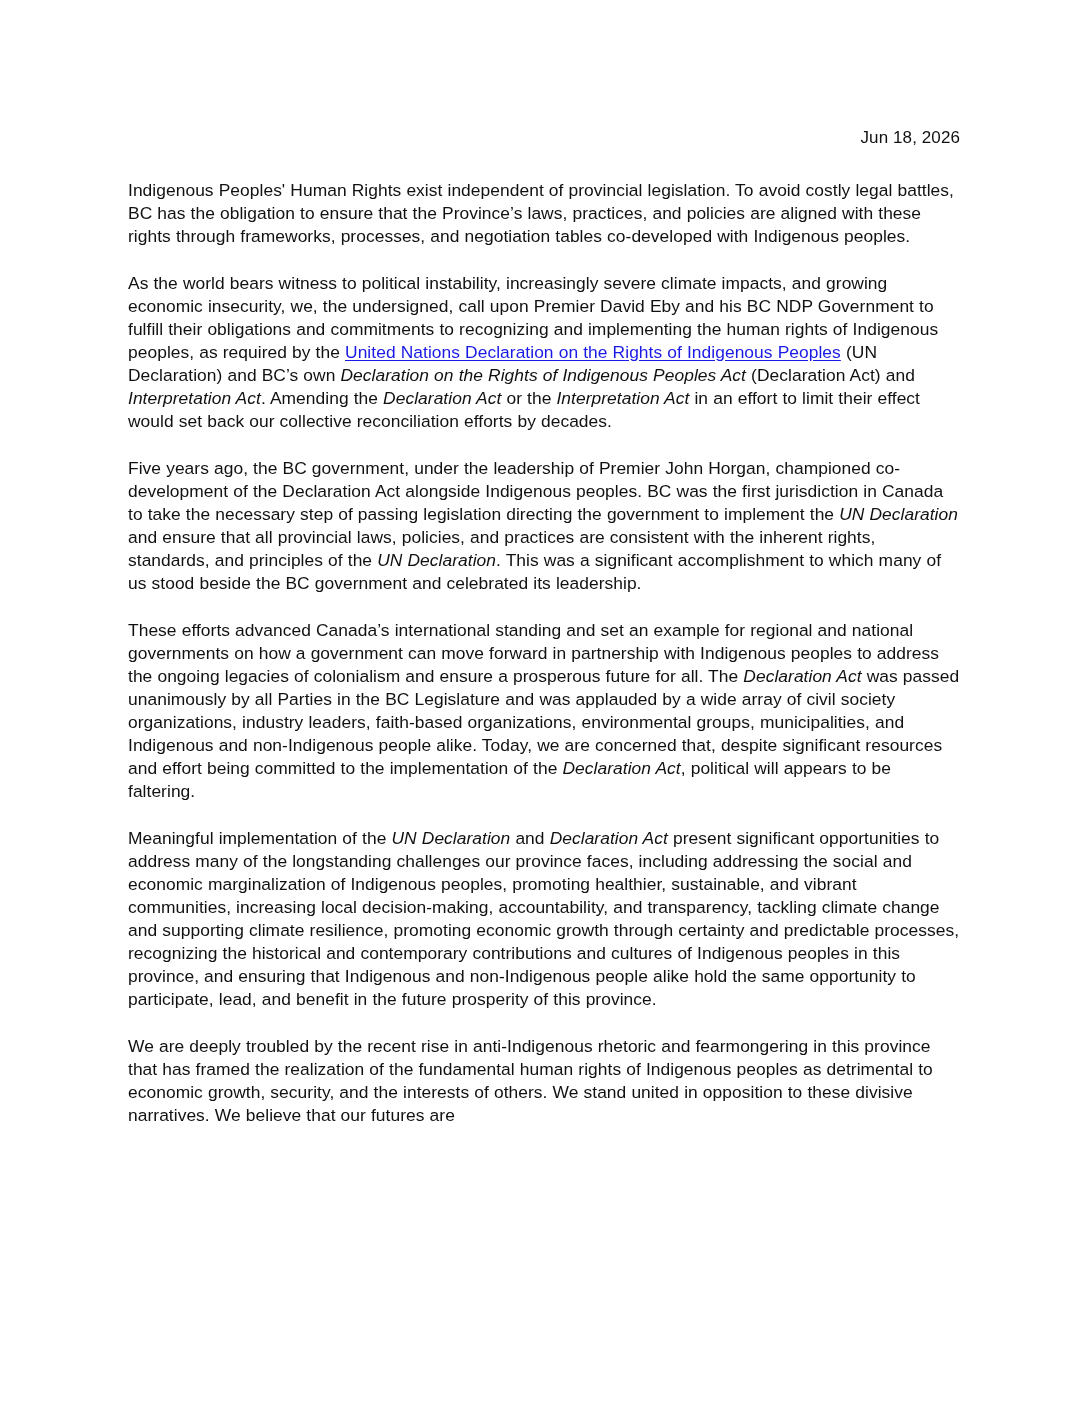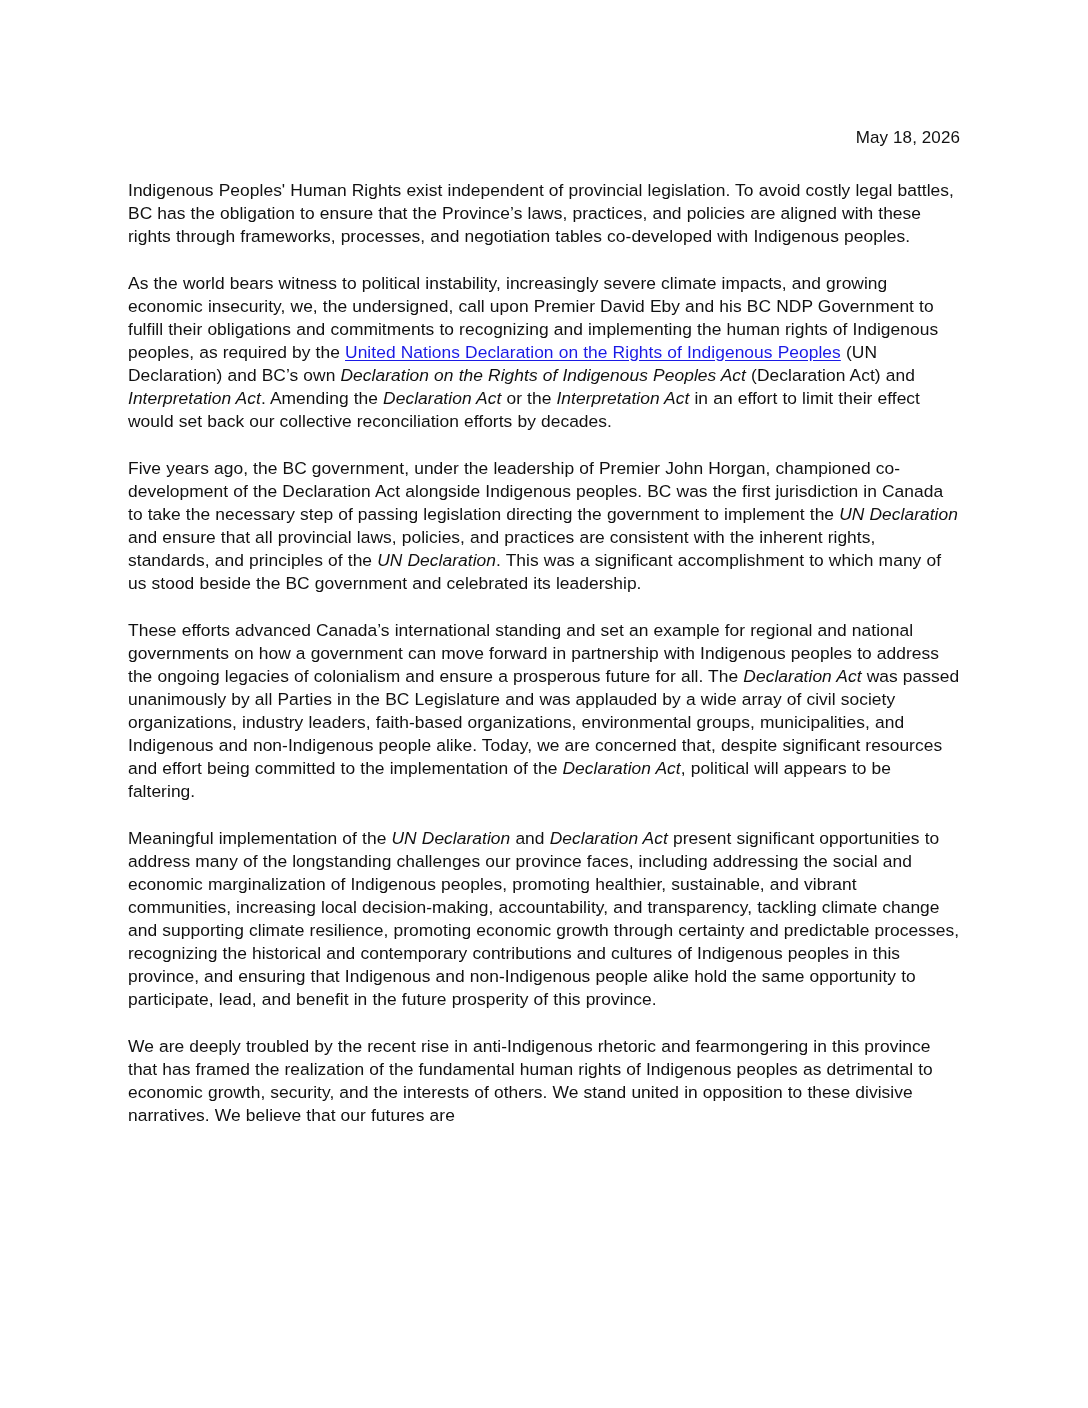--- a/index.html
+++ b/index.html
@@ -42,21 +42,21 @@
     a.link {
       color: #1a1ae6;
       text-decoration: underline;
       text-underline-offset: 2px;
     }
   </style>
 </head>
 <body>
 
 <div class="page">
-  <div class="date">May 18, 2026</div>
+  <div class="date">Jun 18, 2026</div>
 
   <div class="body-text">
     <p><span>Indigenous Peoples' Human Rights exist independent of provincial legislation. To avoid costly legal battles, BC has the obligation to ensure that the Province’s laws, practices, and policies are aligned with these rights through frameworks, processes, and negotiation tables co-developed with Indigenous peoples.</span></p>
 
     <p class="p2"><span>As the world bears witness to political instability, increasingly severe climate impacts, and growing economic insecurity, we, the undersigned, call upon Premier David Eby and his BC NDP Government to fulfill their obligations and commitments to recognizing and implementing the human rights of Indigenous peoples, as required by the </span><a class="link" href="#" style="color: rgb(26, 26, 230);">United Nations Declaration on the Rights of Indigenous Peoples</a><span> (UN Declaration) and BC’s own </span><em>Declaration on the Rights of Indigenous Peoples Act</em><span> (Declaration Act) and </span><em>Interpretation Act</em><span>. Amending the </span><em>Declaration Act</em><span> or the </span><em>Interpretation Act</em><span> in an effort to limit their effect would set back our collective reconciliation efforts by decades.</span></p>
 
     <p><span>Five years ago, the BC government, under the leadership of Premier John Horgan, championed co-development of the Declaration Act alongside Indigenous peoples. BC was the first jurisdiction in Canada to take the necessary step of passing legislation directing the government to implement the </span><em>UN Declaration</em><span> and ensure that all provincial laws, policies, and practices are consistent with the inherent rights, standards, and principles of the </span><em>UN Declaration</em><span>. This was a significant accomplishment to which many of us stood beside the BC government and celebrated its leadership.</span></p>
 
     <p><span>These efforts advanced Canada’s international standing and set an example for regional and national governments on how a government can move forward in partnership with Indigenous peoples to address the ongoing legacies of colonialism and ensure a prosperous future for all. The </span><em>Declaration Act</em><span> was passed unanimously by all Parties in the BC Legislature and was applauded by a wide array of civil society organizations, industry leaders, faith-based organizations, environmental groups, municipalities, and Indigenous and non-Indigenous people alike. Today, we are concerned that, despite significant resources and effort being committed to the implementation of the </span><em>Declaration Act</em><span>, political will appears to be faltering.</span></p>
 

